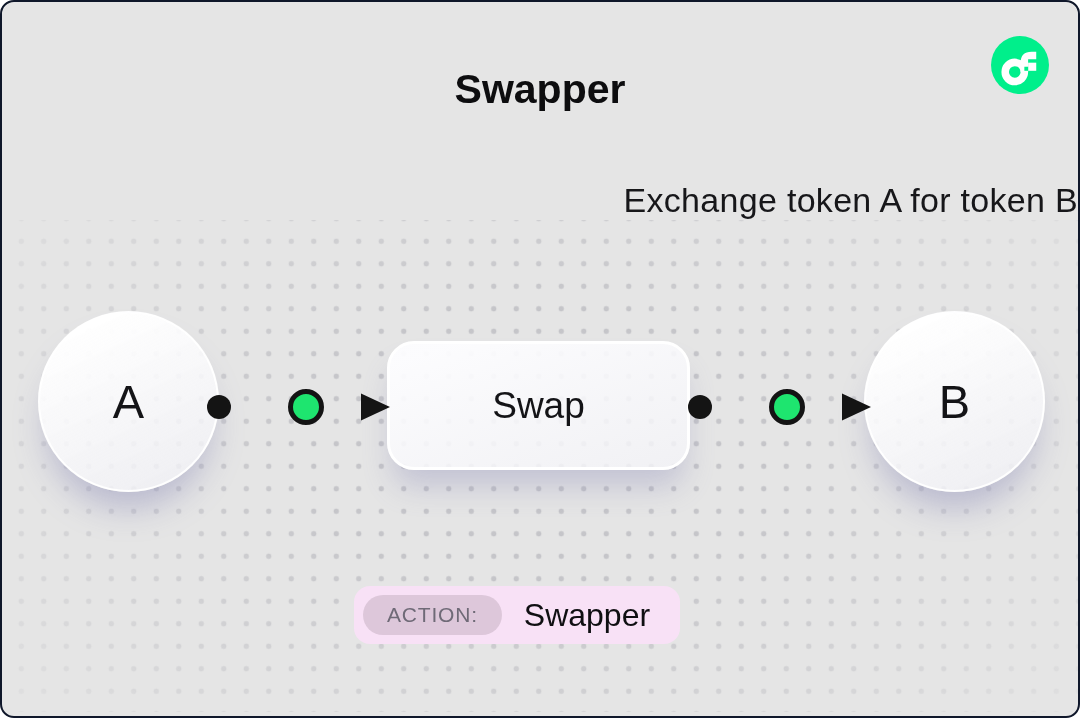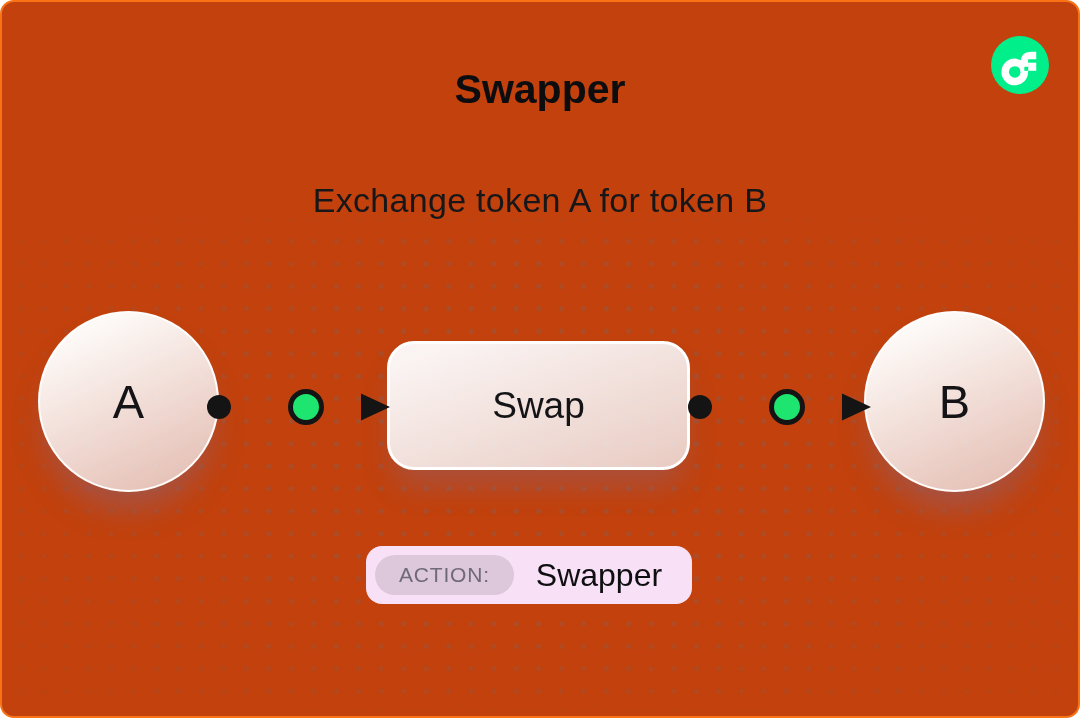--- a/index.html
+++ b/index.html
@@ -8,22 +8,22 @@
     width: 1080px;
     height: 718px;
     font-family: "Liberation Sans", sans-serif;
     overflow: hidden;
   }
   
   #card {
     position: absolute;
     inset: 0;
     box-sizing: border-box;
-    background: #c2410c;
-    border: 2px solid #f97316;
+    background: #e5e5e5;
+    border: 2px solid #0f172a;
     border-radius: 14px;
     overflow: hidden;
   }
   
   #dots {
     position: absolute;
     left: 0; right: 0;
     top: 218px; height: 492px;
     background-image: radial-gradient(circle, rgba(110,110,125,0.26) 2.4px, transparent 3.1px);
     background-size: 22.5px 22.5px;
@@ -37,21 +37,21 @@
     top: 64px; left: 0; right: 0;
     text-align: center;
     font-size: 41px;
     font-weight: 700;
     color: #0d0d0f;
     z-index: 4;
   }
   .subtitle {
     position: absolute;
     top: 179px; left: 0; right: 0;
-    text-align: center;
+    text-align: right;
     font-size: 34px;
     font-weight: 400;
     color: #17171a;
     letter-spacing: 0.3px;
     z-index: 4;
   }
   
   .node-circle {
     position: absolute;
     width: 181px; height: 181px;
@@ -89,31 +89,30 @@
   .connector {
     position: absolute;
     width: 186px; height: 48px;
     z-index: 3;
   }
   #connector-1 { left: 203px; top: 381px; }
   #connector-2 { left: 684px; top: 381px; }
   
   #action-badge {
     position: absolute;
-    left: 352px; top: 544px;
+    left: 352px; top: 584px;
     height: 58px;
     box-sizing: border-box;
     display: inline-flex;
     align-items: center;
     gap: 22px;
     padding: 0 30px 0 9px;
     border-radius: 16px;
     background: #f8e1f6;
     z-index: 4;
-    margin-left: 12px;
   }
   #action-label-pill {
     background: #ddc7da;
     border-radius: 999px;
     padding: 8px 24px;
     font-size: 21px;
     font-weight: 500;
     letter-spacing: 0.8px;
     color: #6f6a77;
   }

